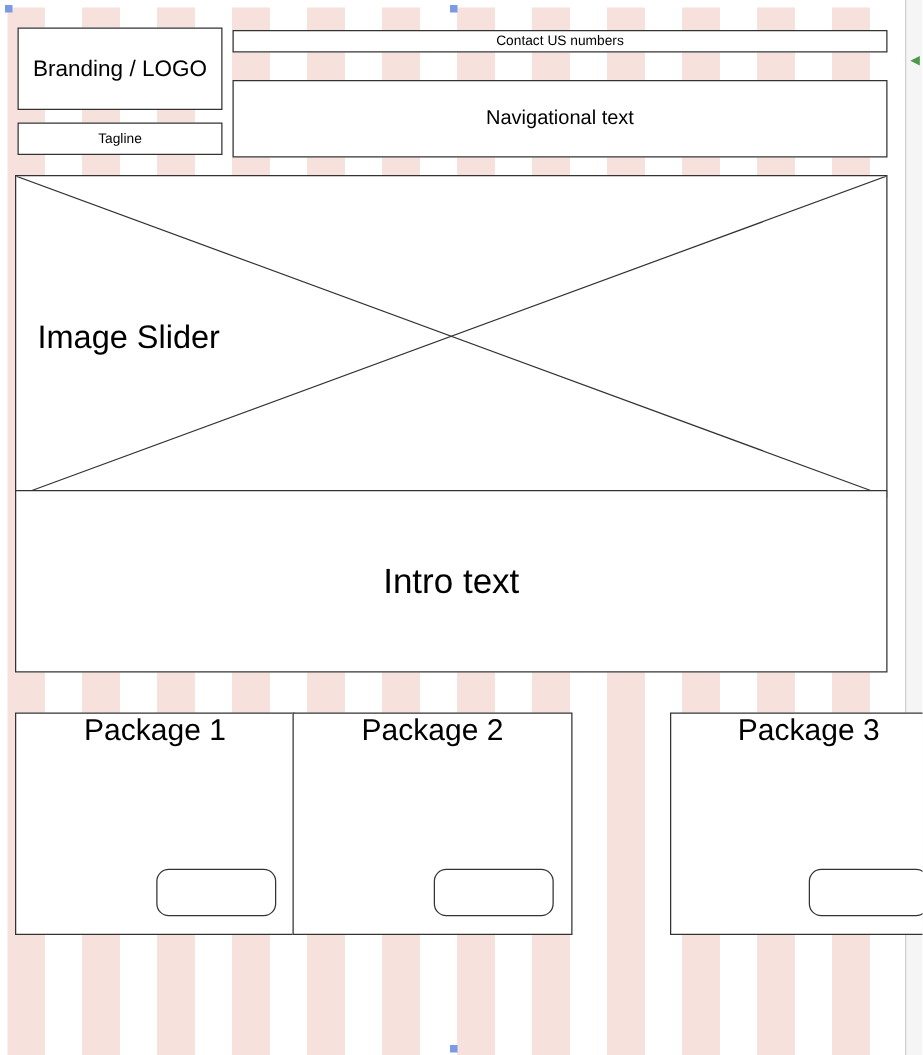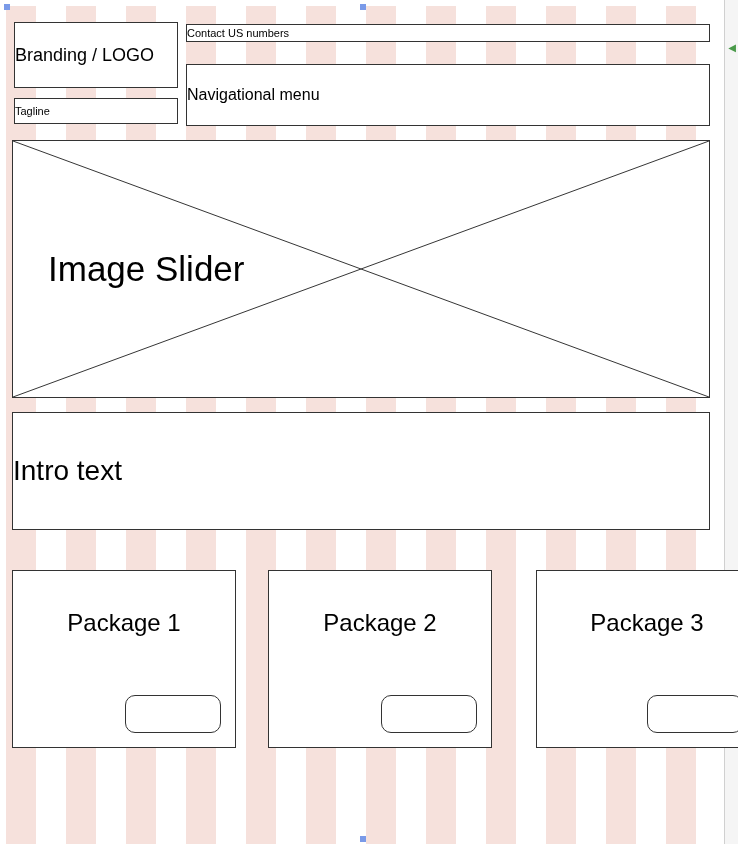--- a/index.html
+++ b/index.html
@@ -51,20 +51,21 @@
       #ffffff 60px
     );
     z-index: 0;
   }
   .wf-box {
     position: absolute;
     background: #ffffff;
     border: 1px solid #333;
     display: flex;
     align-items: center;
+    justify-content: center;
     z-index: 2;
   }
   .logo-box {
     left: 14px;
     top: 22px;
     width: 164px;
     height: 66px;
     font-size: 18px;
     font-weight: normal;
   }
@@ -88,53 +89,52 @@
     width: 524px;
     height: 62px;
     font-size: 16px;
   }
   .slider-box {
     left: 12px;
     top: 140px;
     width: 698px;
     height: 258px;
     justify-content: flex-start;
-    padding-left: 35px;
-    font-size: 35px;
+    padding-left: 17px;
+    font-size: 26px;
   }
   .slider-box svg {
     position: absolute;
     left: 0; top: 0;
     width: 100%;
     height: 100%;
     pointer-events: none;
   }
   .intro-box {
     left: 12px;
-    top: 412px;
+    top: 392px;
     width: 698px;
-    height: 118px;
+    height: 146px;
     font-size: 28px;
   }
   .pkg-box {
     top: 570px;
     width: 224px;
     height: 178px;
     align-items: flex-start;
-    padding-top: 38px;
     font-size: 24px;
     position: absolute;
     background: #fff;
     border: 1px solid #333;
     z-index: 2;
     display: flex;
     justify-content: center;
   }
   .pkg1 { left: 12px; }
-  .pkg2 { left: 268px; justify-content: center; }
+  .pkg2 { left: 234px; justify-content: center; }
   .pkg3 { left: 488px; width: 222px; margin-left: 48px; }
   .pkg-btn {
     position: absolute;
     right: 14px;
     bottom: 14px;
     width: 96px;
     height: 38px;
     border: 1.5px solid #333;
     border-radius: 10px;
     background: #fff;
@@ -169,21 +169,21 @@
 
   <div class="wf-box logo-box">
     <span>Branding / LOGO</span>
   </div>
 
   <div class="wf-box contact-box">
     <span>Contact US numbers</span>
   </div>
 
   <div class="wf-box nav-box">
-    <span>Navigational menu</span>
+    <span>Navigational text</span>
   </div>
 
   <div class="wf-box slider-box">
     <svg viewBox="0 0 698 258" preserveAspectRatio="none">
       <line x1="0" y1="0" x2="698" y2="258" stroke="#333" stroke-width="1"></line>
       <line x1="698" y1="0" x2="0" y2="258" stroke="#333" stroke-width="1"></line>
     </svg>
     <span style="position:relative; z-index:3; background:transparent;">Image Slider</span>
   </div>
 

